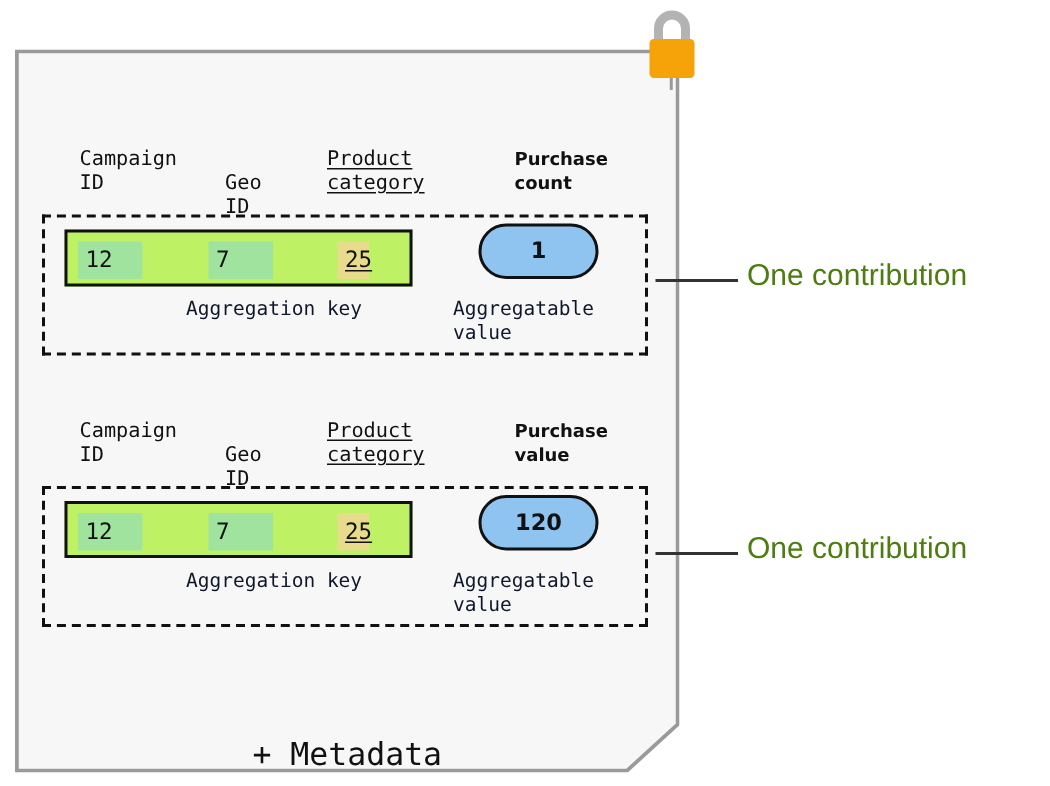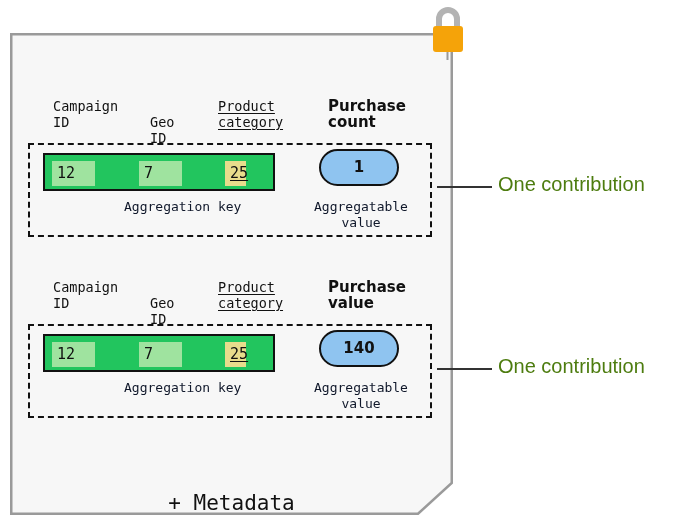--- a/index.html
+++ b/index.html
@@ -72,24 +72,24 @@
   }
   .hdr {
     position: absolute;
     top: 3px;
     white-space: pre-line;
   }
   .hdr-campaign { left: 35px; }
   .hdr-geo      { left: 132px; margin-top: 16px; }
   .hdr-product  { left: 200px; text-decoration: underline; text-underline-offset: 2px; }
   .hdr-purchase {
-    left: 310px;
+    left: 325px;
     font-family: "DejaVu Sans", "Liberation Sans", sans-serif;
     font-weight: bold;
-    font-size: 15px;
+    font-size: 12px;
     letter-spacing: 0px;
   }
 
   
   .dashbox {
     position: absolute;
     left: 10px;
     top: 48px;
     width: 404px;
     height: 94px;
@@ -98,21 +98,21 @@
   }
 
   
   .keybox {
     position: absolute;
     left: 25px;
     top: 58px;
     width: 232px;
     height: 38px;
     border: 2.5px solid #111111;
-    background: #22c55e;
+    background: #bef264;
     box-sizing: border-box;
   }
   .cell {
     position: absolute;
     top: 6px;
     height: 25px;
     line-height: 25px;
     font-family: "DejaVu Sans Mono", "Liberation Mono", monospace;
     font-size: 15px;
     color: #111111;
@@ -147,21 +147,21 @@
   
   .caption {
     position: absolute;
     font-family: "DejaVu Sans Mono", "Liberation Mono", monospace;
     font-size: 13px;
     line-height: 16px;
     color: #0f172a;
     white-space: pre-line;
   }
   .caption-key { left: 106px; top: 104px; }
-  .caption-val { left: 284px; top: 104px; width: 118px; text-align: center; }
+  .caption-val { left: 284px; top: 104px; width: 118px; text-align: left; }
 
   
   .annotation {
     position: absolute;
     font-family: "Liberation Sans", sans-serif;
     font-size: 20px;
     color: #4d7c0f;
     white-space: nowrap;
   }
   .ann-1 { left: 498px; top: 173px; }
@@ -250,21 +250,21 @@
     </div>
 
     <div class="dashbox"></div>
 
     <div class="keybox">
       <div class="cell cell-campaign">12</div>
       <div class="cell cell-geo">7</div>
       <div class="cell cell-product">25</div>
     </div>
 
-    <div class="pill">140</div>
+    <div class="pill">120</div>
 
     <div class="caption caption-key">Aggregation key</div>
     <div class="caption caption-val">Aggregatable
 value</div>
   </div>
 
   <div class="leader leader-2"></div>
   <div class="annotation ann-2">One contribution</div>
 
   <div class="card" style="background:none; clip-path:none; pointer-events:none;">

